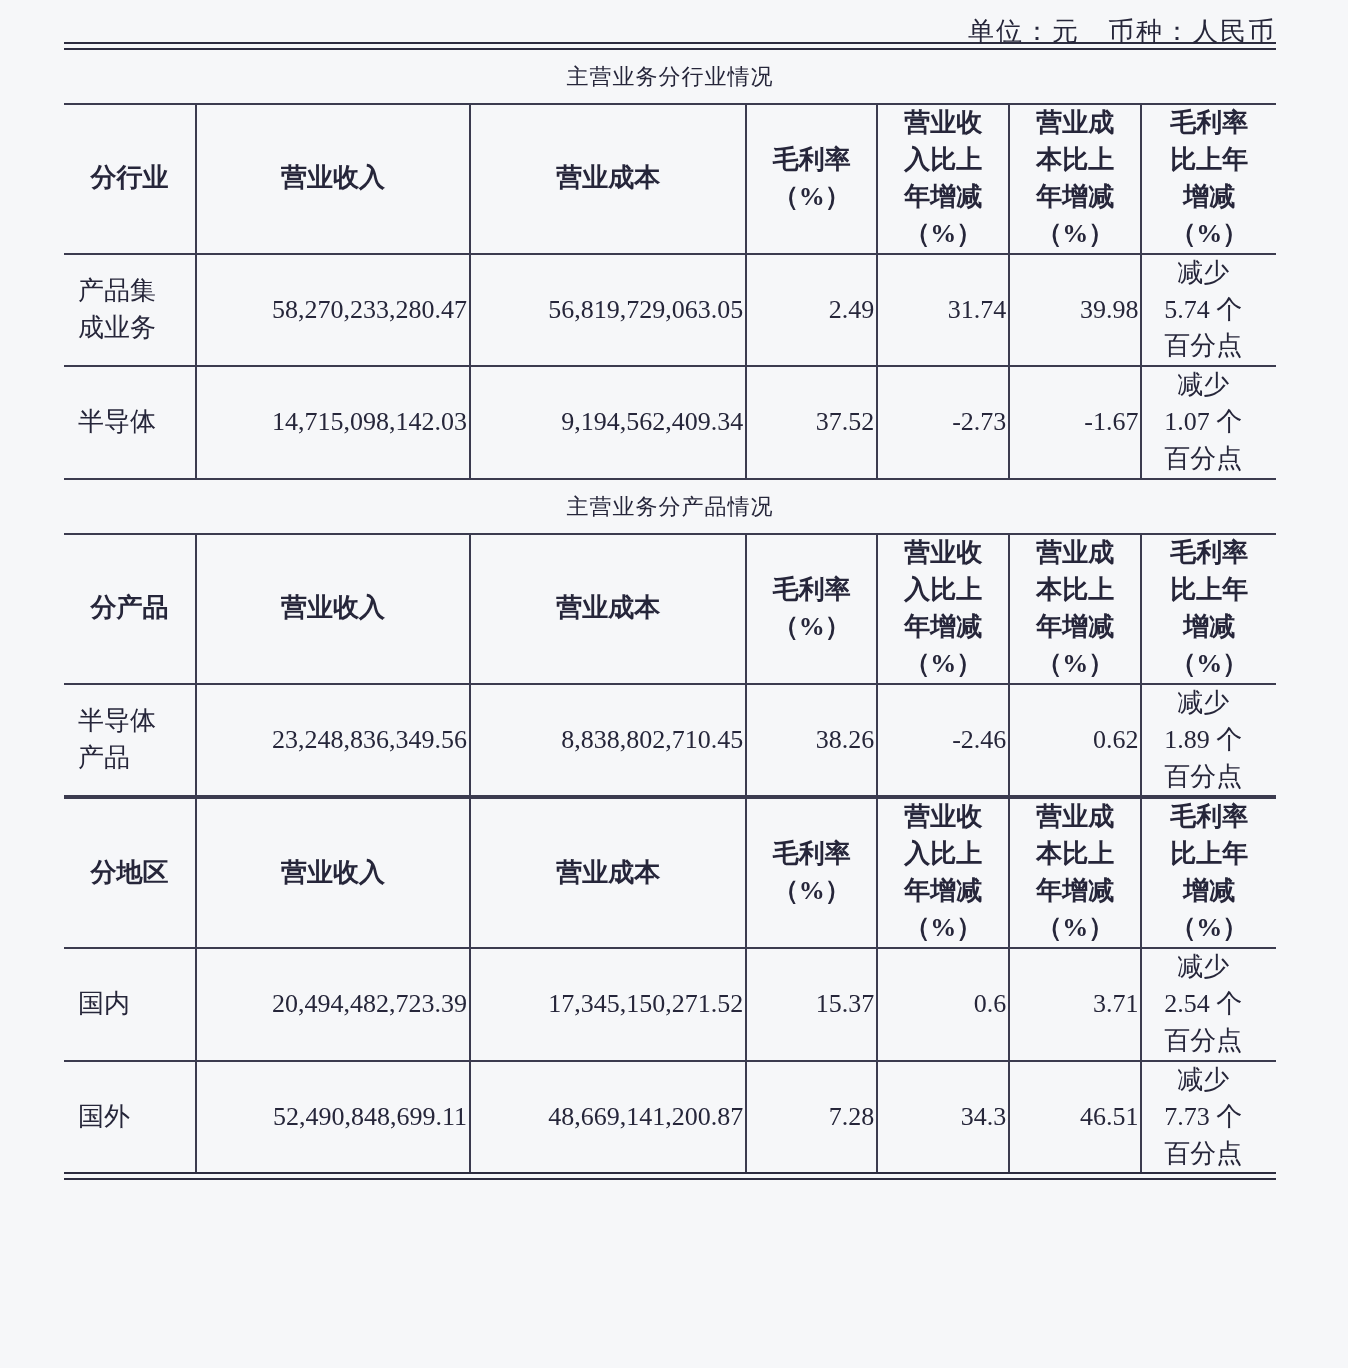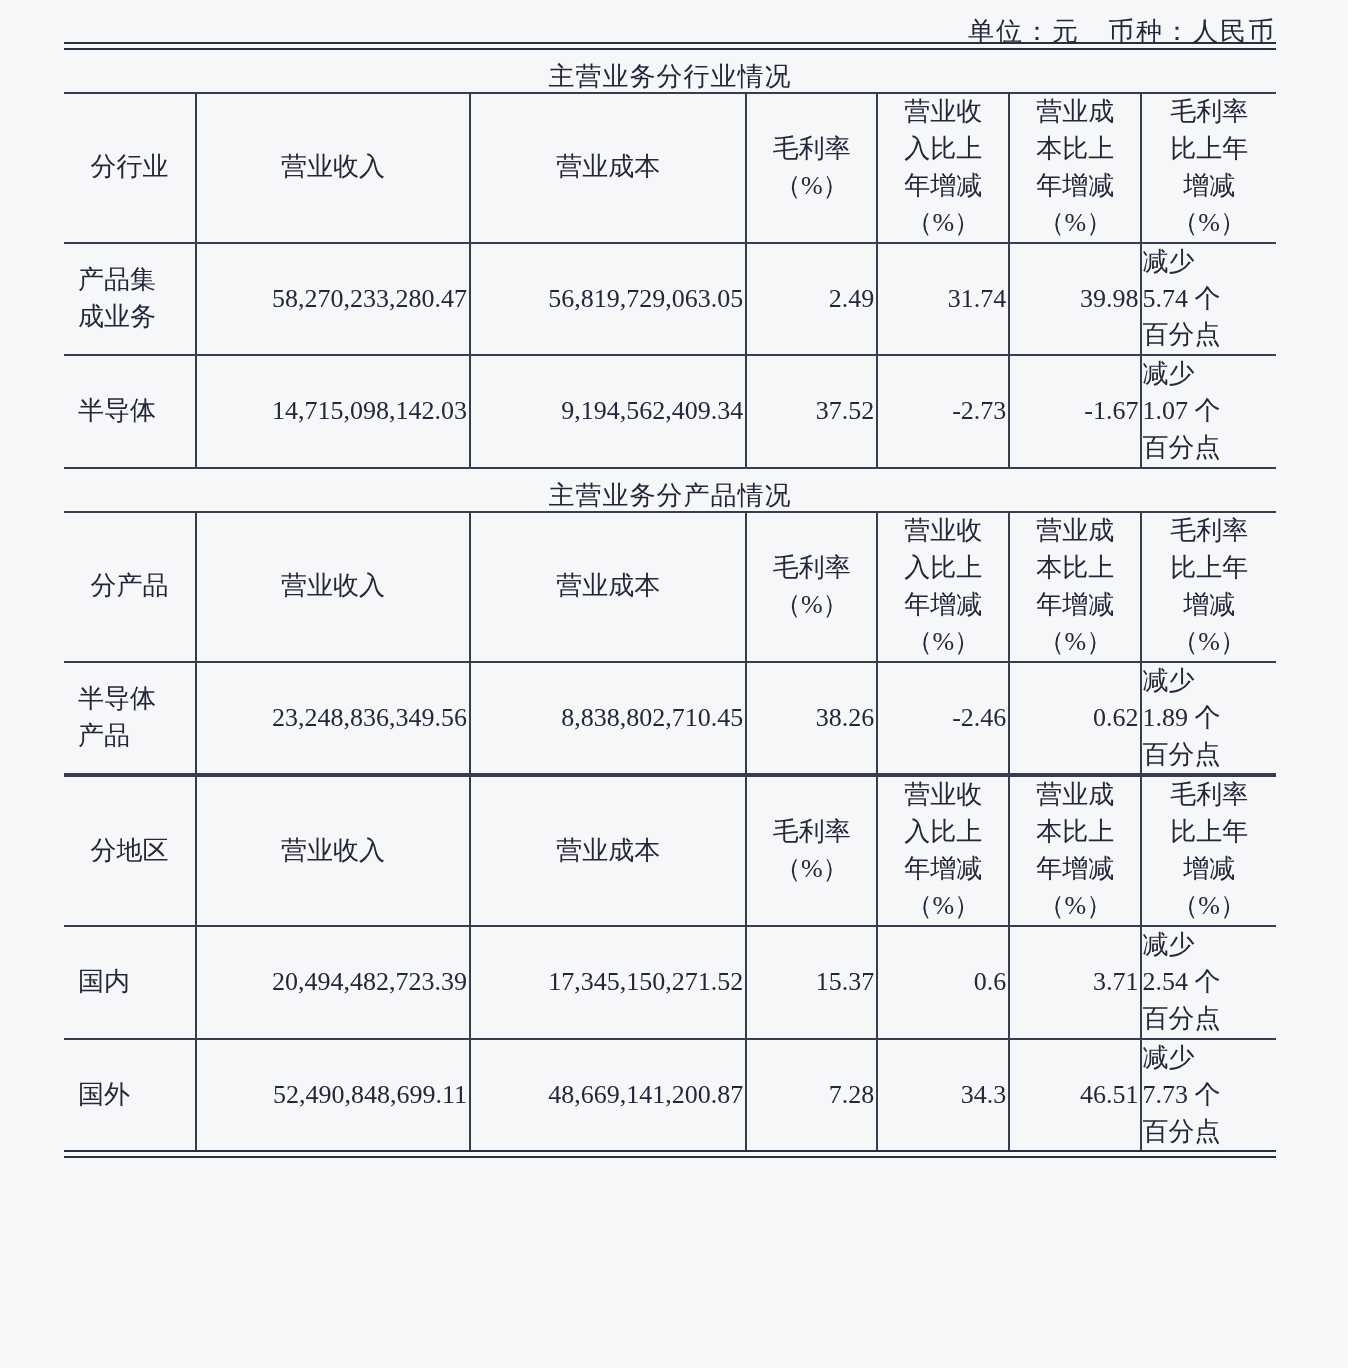--- a/index.html
+++ b/index.html
@@ -10,40 +10,40 @@
   }
   .content{margin:0 68px 16px 64px;width:1212px;}
   .unit-line{
     text-align:right;font-size:26px;padding-top:14px;height:42px;
     letter-spacing:2px;box-sizing:border-box;
   }
   .double-rule{
     height:4px;border-top:2.5px solid #2d2d40;border-bottom:2.5px solid #2d2d40;
   }
   .tbl-title{
-    text-align:center;font-size:26px;height:42px;line-height:54px;
+    text-align:center;font-size:22px;height:53px;line-height:54px;
     letter-spacing:1px;
   }
   table{
     width:100%;border-collapse:collapse;table-layout:fixed;font-size:26px;
   }
   col.c1{width:10.9%;} col.c2{width:22.6%;} col.c3{width:22.8%;}
   col.c4{width:10.8%;} col.c5{width:10.9%;} col.c6{width:10.9%;} col.c7{width:11.1%;}
   th,td{
     border-left:2px solid #3b3b4f;vertical-align:middle;
     font-weight:normal;line-height:1.42;box-sizing:border-box;
     padding:0;
   }
   th:first-child,td:first-child{border-left:none;}
-  thead th{border-top:2px solid #3b3b4f;height:142px;text-align:center;white-space:pre-line;}
+  thead th{border-top:2px solid #3b3b4f;height:142px;text-align:center;white-space:pre-line;font-weight:bold;}
   tbody td{border-top:2px solid #3b3b4f;height:111px;}
   table.closed tbody tr:last-child td{border-bottom:2px solid #3b3b4f;}
   td.label{text-align:left;padding-left:14px;white-space:pre-line;}
   td.num{text-align:right;padding-right:2px;}
-  td.delta{text-align:left;padding-right:12px;white-space:pre-line;}
+  td.delta{text-align:center;padding-right:12px;white-space:pre-line;}
 </style>
 </head>
 <body>
 
 <div class="page">
   <div class="content">
 
     <div class="unit-line">单位：元　币种：人民币</div>
     <div class="double-rule"></div>
 

